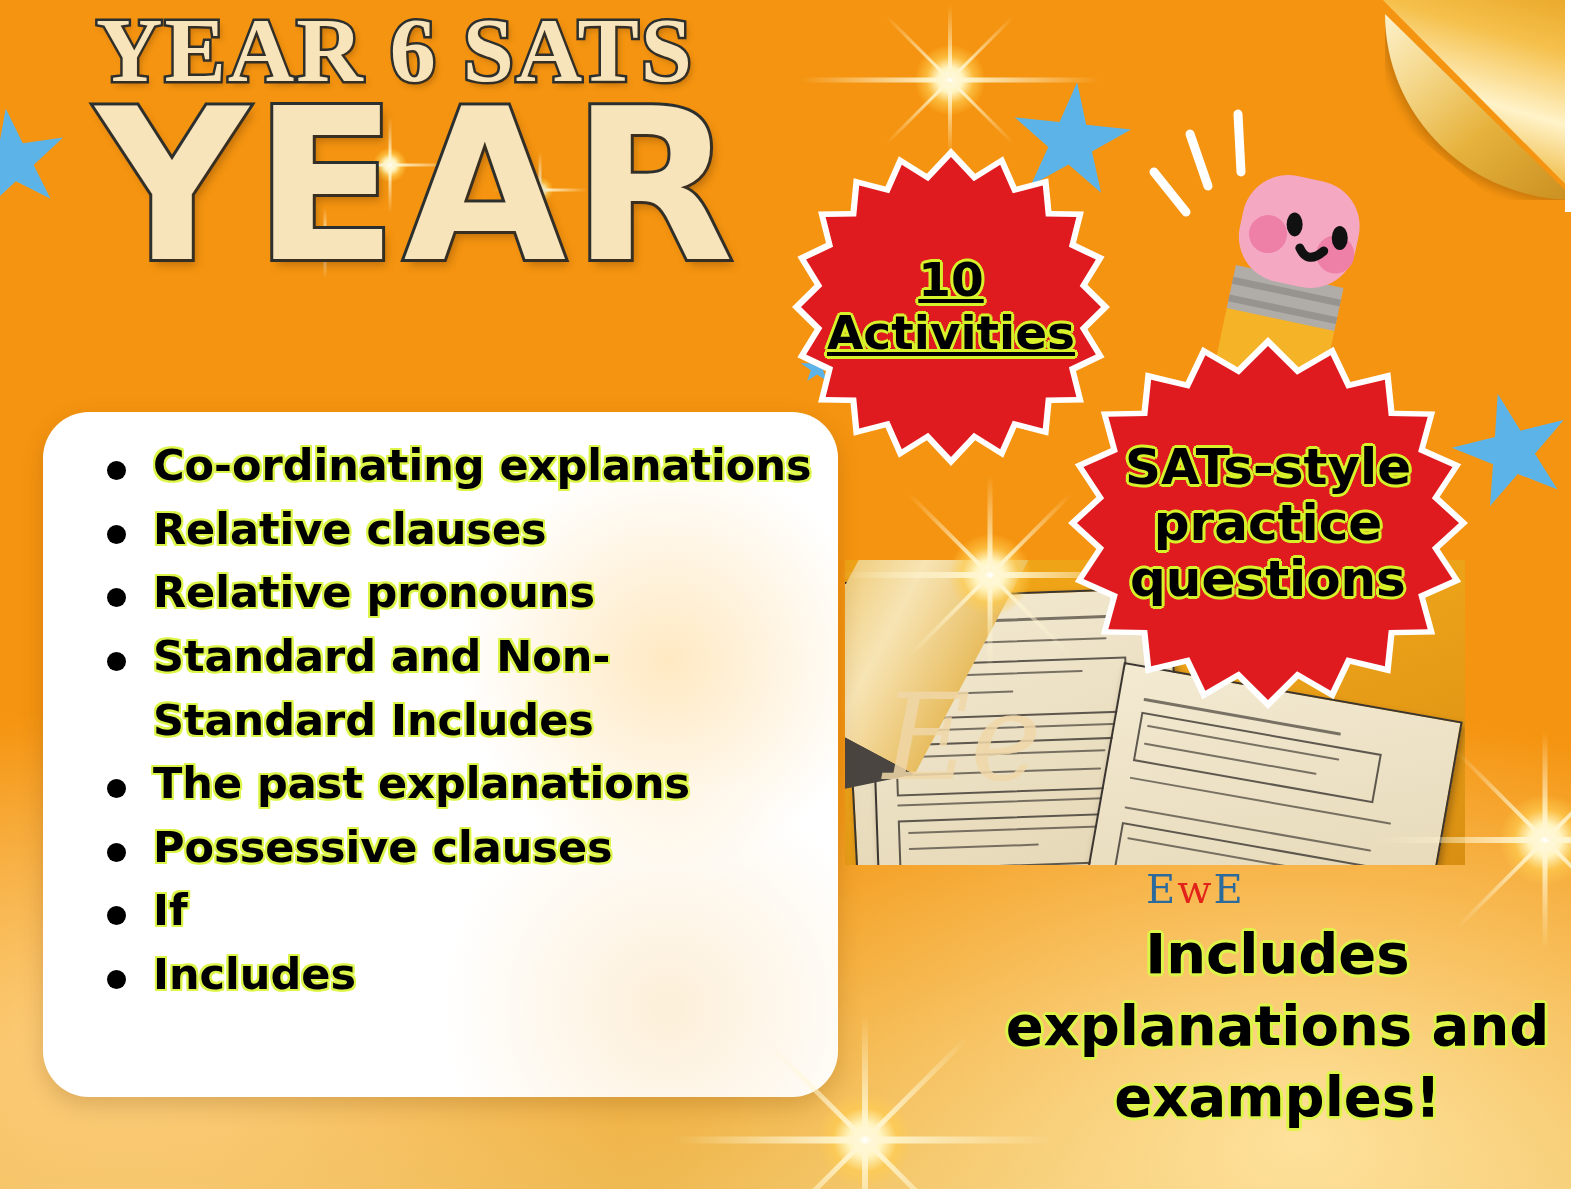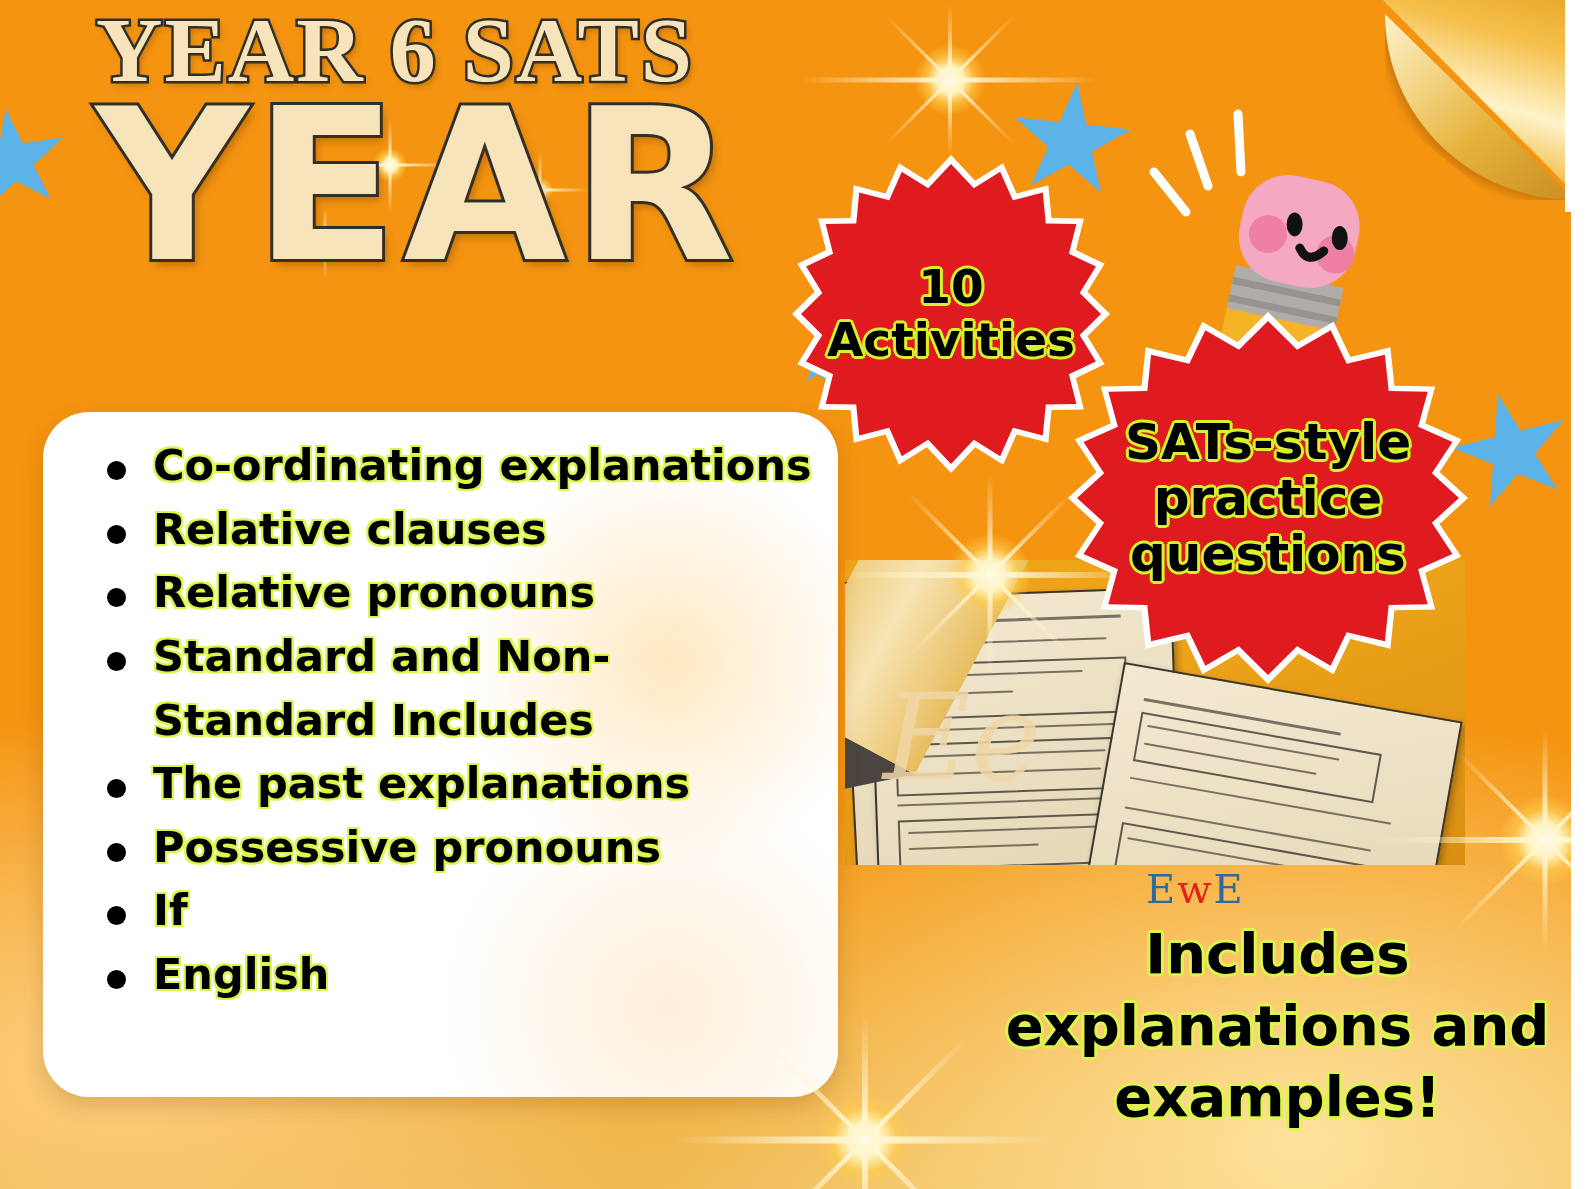--- a/index.html
+++ b/index.html
@@ -81,22 +81,22 @@
   #photo .cursive{position:absolute;left:38px;top:108px;font-size:120px;color:#f0d7a8;
     font-family:"DejaVu Serif",serif;font-style:italic;opacity:.85;}
 
   
   .burst{position:absolute;display:flex;align-items:center;justify-content:center;text-align:center;}
   .burst .outer{position:absolute;inset:0;background:#ffffff;}
   .burst .inner{position:absolute;inset:9px;background:#e01b20;}
   .b-clip{
     clip-path:polygon(50% 0%,57.6% 8.1%,66.4% 2.6%,70.6% 12.1%,80.6% 9.5%,81.6% 19.8%,91.8% 20%,89.3% 29.9%,98.3% 34.2%,92.9% 43%,100% 50%,92.9% 57%,98.3% 65.8%,89.3% 70.1%,91.8% 80%,81.6% 80.2%,80.6% 90.5%,70.6% 87.9%,66.4% 97.4%,57.6% 91.9%,50% 100%,42.4% 91.9%,33.6% 97.4%,29.4% 87.9%,19.4% 90.5%,18.4% 80.2%,8.2% 80%,10.7% 70.1%,1.7% 65.8%,7.1% 57%,0% 50%,7.1% 43%,1.7% 34.2%,10.7% 29.9%,8.2% 20%,18.4% 19.8%,19.4% 9.5%,29.4% 12.1%,33.6% 2.6%,42.4% 8.1%);
   }
-  #badge-activities{left:792px;top:155px;width:318px;height:318px;z-index:7;}
-  #badge-practice{left:1068px;top:312px;width:400px;height:372px;z-index:9;}
+  #badge-activities{left:792px;top:148px;width:318px;height:318px;z-index:7;text-decoration:underline;}
+  #badge-practice{left:1068px;top:337px;width:400px;height:372px;z-index:9;}
   .burst .txt{position:relative;z-index:3;padding:0 34px;
     font-family:"DejaVu Sans",sans-serif;font-weight:700;color:#000000;
     text-shadow:
       -2px -2px 0 #d7f22a, 2px -2px 0 #d7f22a, -2px 2px 0 #d7f22a, 2px 2px 0 #d7f22a,
       0 -3px 0 #d7f22a, 0 3px 0 #d7f22a, -3px 0 0 #d7f22a, 3px 0 0 #d7f22a;
     line-height:1.12;}
   #badge-activities .txt{font-size:47px;}
   #badge-practice .txt{font-size:50px;}
 
   
@@ -269,23 +269,23 @@
 
   <div id="card">
     <div class="cardglow"></div>
     <div class="cardglow2"></div>
     <ul id="bullets">
       <li><span class="dot"></span><span>Co-ordinating explanations</span></li>
       <li><span class="dot"></span><span>Relative clauses</span></li>
       <li><span class="dot"></span><span>Relative pronouns</span></li>
       <li><span class="dot"></span><span>Standard and Non-Standard Includes</span></li>
       <li><span class="dot"></span><span>The past explanations</span></li>
-      <li><span class="dot"></span><span>Possessive pronouns</span></li>
+      <li><span class="dot"></span><span>Possessive clauses</span></li>
       <li><span class="dot"></span><span>If</span></li>
-      <li><span class="dot"></span><span>English</span></li>
+      <li><span class="dot"></span><span>Includes</span></li>
     </ul>
   </div>
 
   <div id="ewe">
     <span class="e1">E</span><span class="w">w</span><span class="e2">E</span>
   </div>
 
   <div id="tagline">Includes explanations and examples!</div>
 
   <div id="rightedge"></div>

